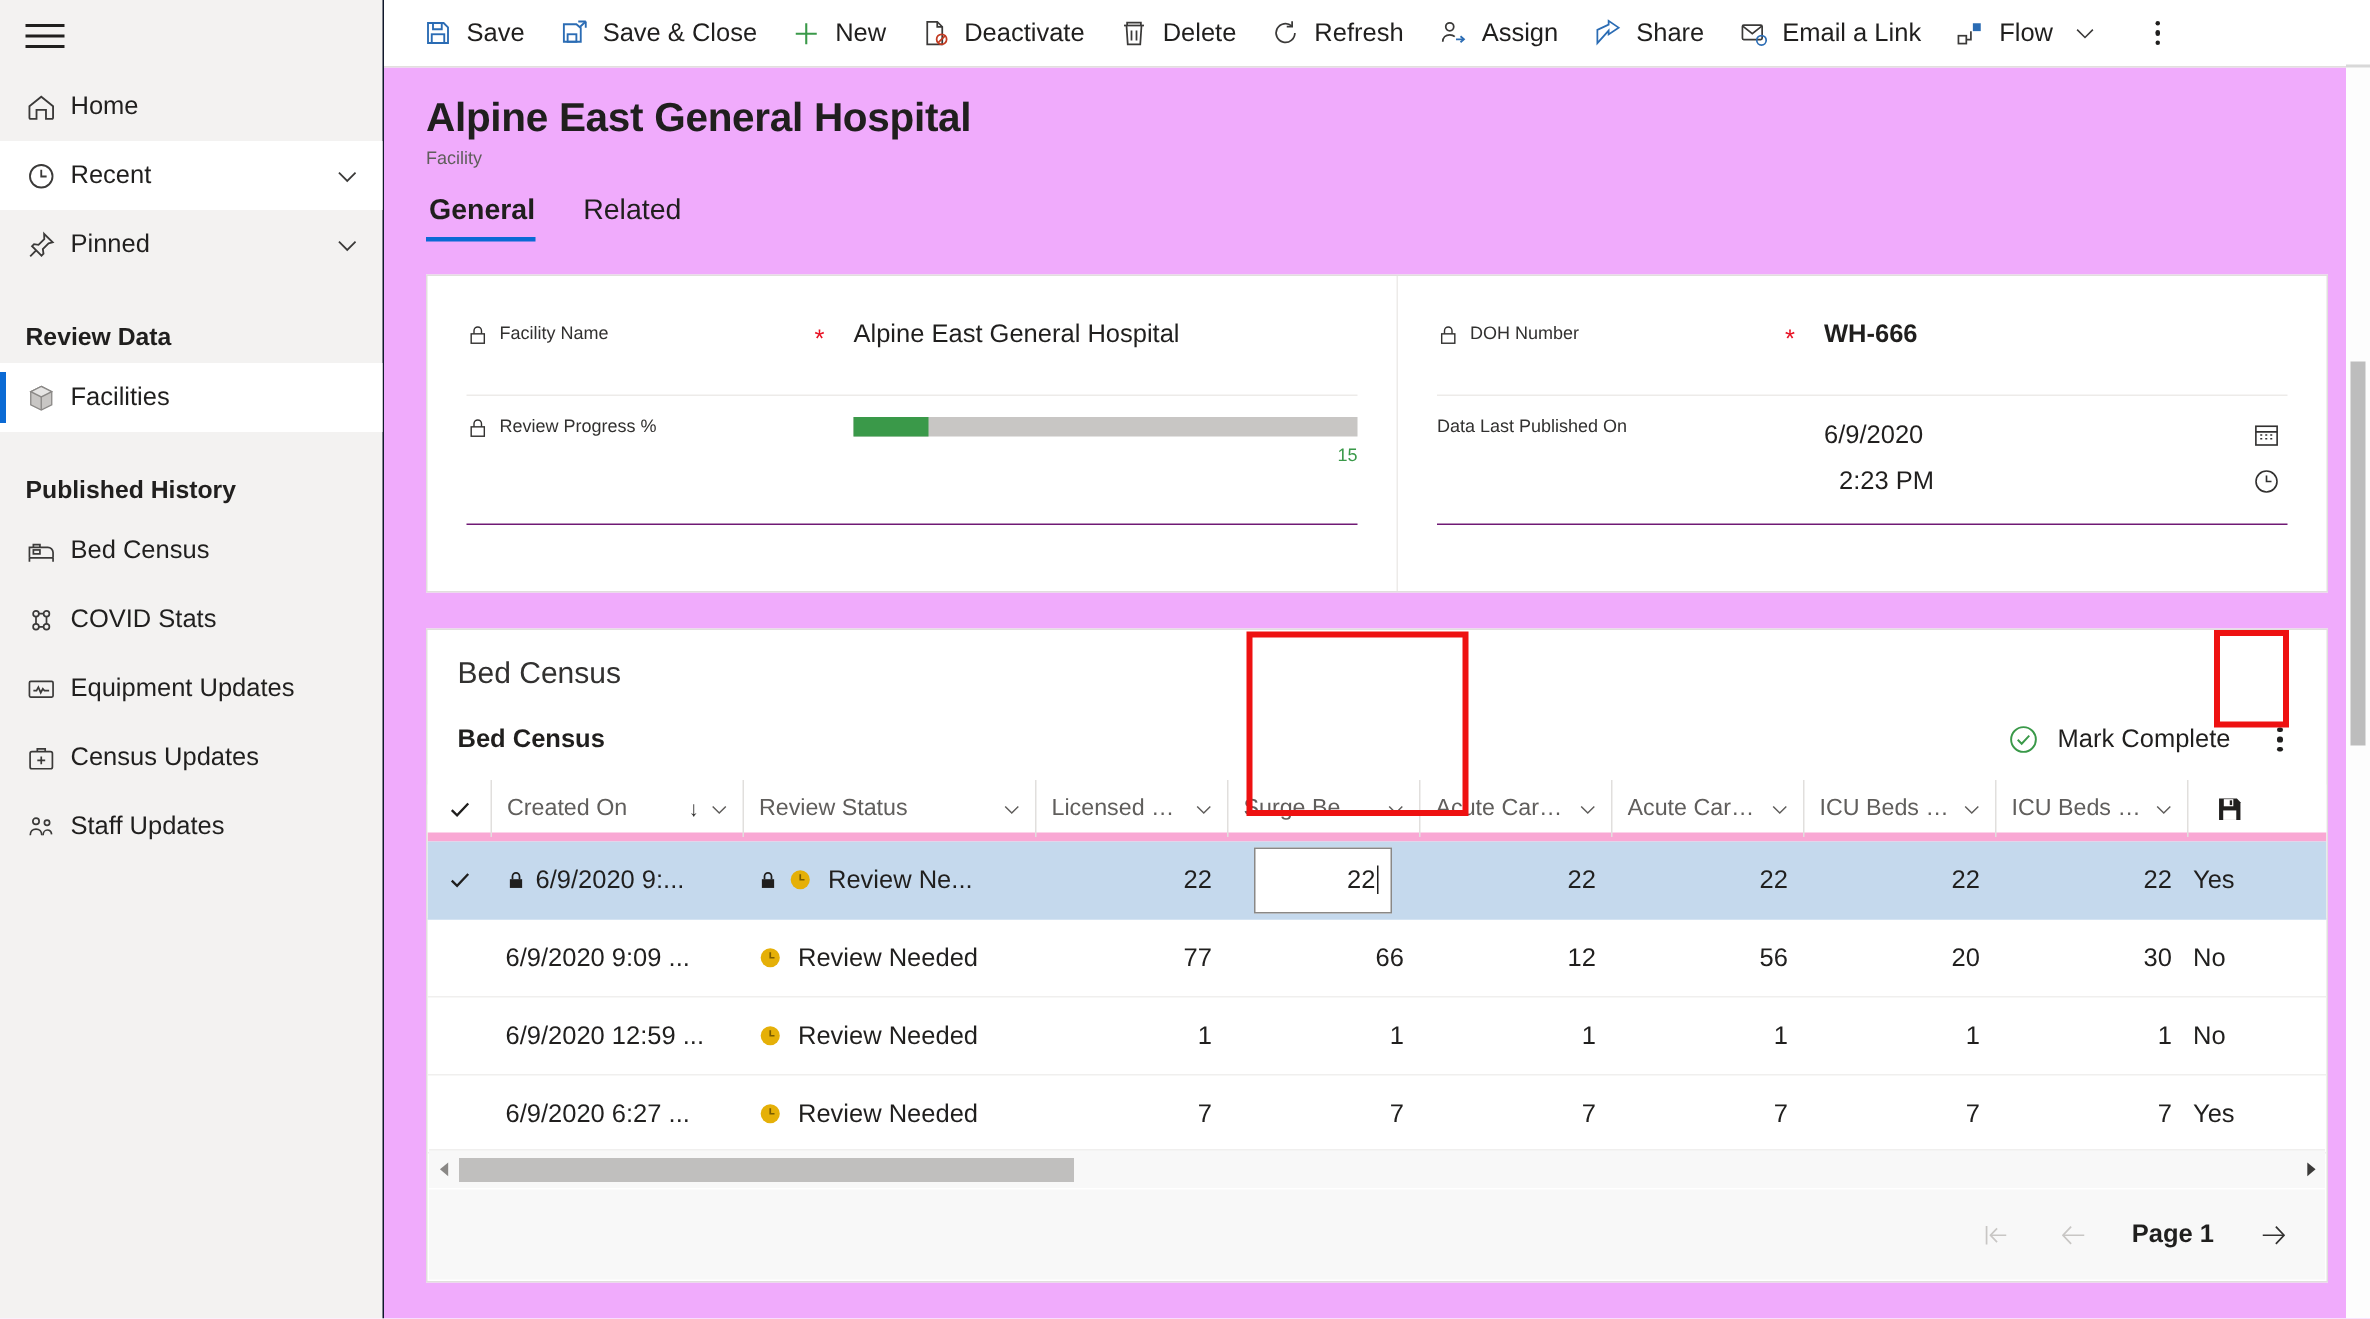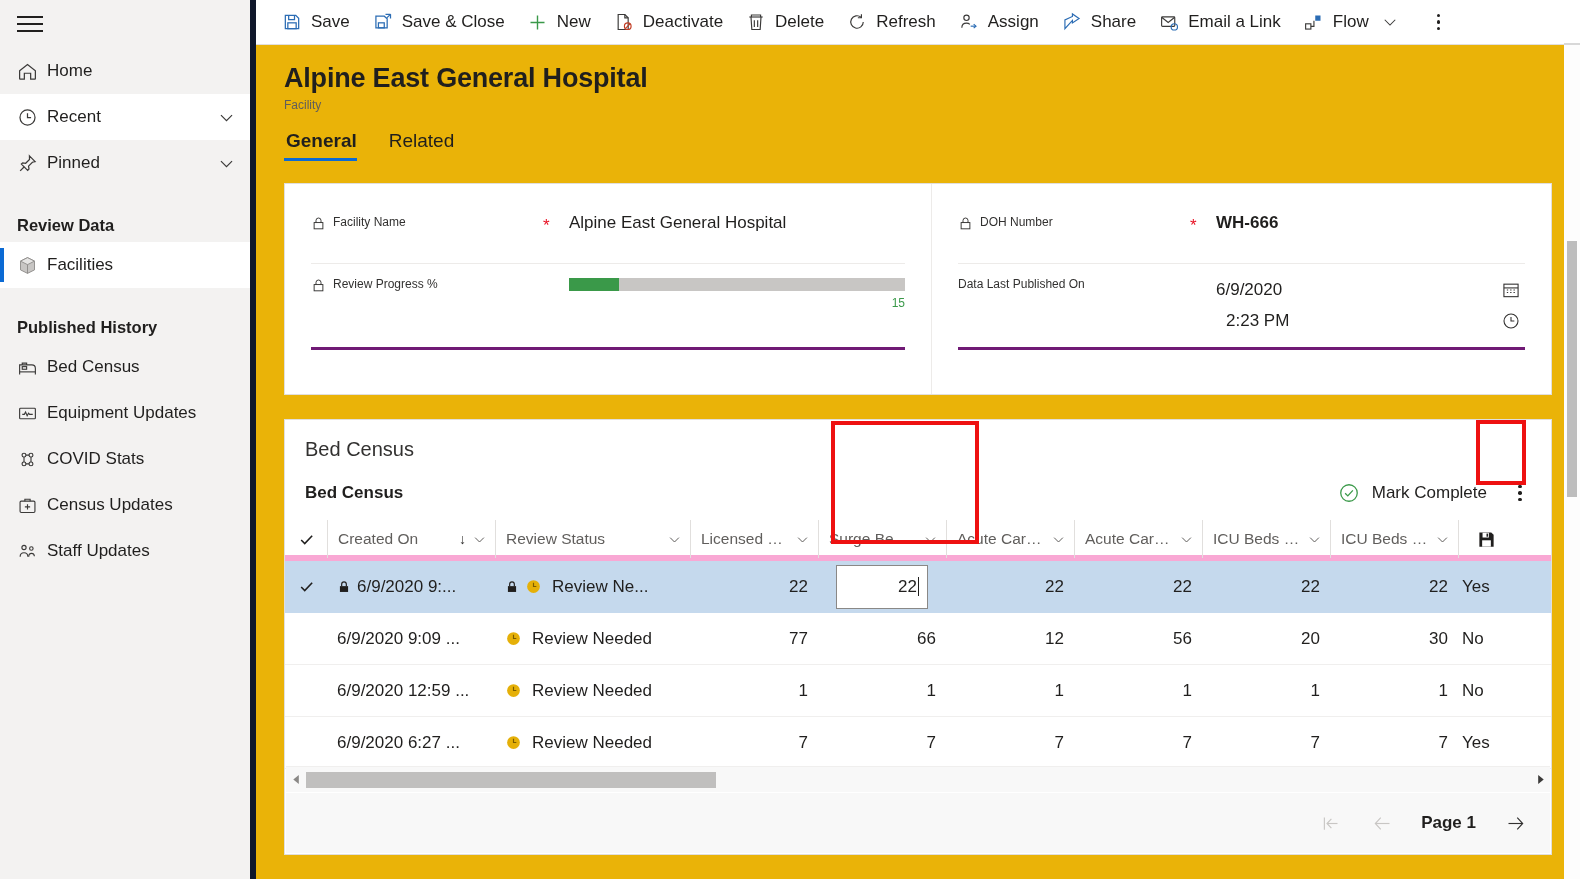--- a/index.html
+++ b/index.html
@@ -17,21 +17,21 @@
     display: flex;
     background: #ffffff;
   }
 
   
   .sidebar {
     width: 256px;
     min-width: 256px;
     height: 879px;
     background: #f3f2f1;
-    border-right: 6px solid #0f172a;
+    border-right: 1px solid #0f172a;
     position: relative;
   }
   .hamburger {
     height: 48px;
     display: flex;
     align-items: center;
     padding-left: 17px;
     cursor: pointer;
   }
   .hamburger .bars { width: 26px; }
@@ -87,21 +87,21 @@
     align-items: center;
     margin-top: 22px;
   }
 
   
   .main {
     flex: 1;
     height: 879px;
     position: relative;
     overflow: hidden;
-    background: #eab308;
+    background: #f0abfc;
   }
 
   
   .cmdbar {
     height: 45px;
     display: flex;
     align-items: center;
     border-bottom: 1px solid #e1dfdd;
     padding-left: 14px;
     background: #ffffff;
@@ -191,21 +191,21 @@
     padding: 18px 26px 10px 26px;
   }
   .form-col.left { border-right: 1px solid #edebe9; }
   .frow {
     display: flex;
     align-items: flex-start;
     min-height: 62px;
     border-bottom: 1px solid #edebe9;
     padding-top: 6px;
   }
-  .frow.nb { border-bottom: 3px solid #701a75; }
+  .frow.nb { border-bottom: 1px solid #701a75; }
   .flabel {
     width: 232px;
     min-width: 232px;
     font-size: 12px;
     color: #323130;
     display: flex;
     align-items: flex-start;
     padding-top: 6px;
     line-height: 1.35;
   }
@@ -546,38 +546,38 @@
           <path d="M6 9V7h5v2"></path>
             <rect x="6" y="11" width="5" height="3"></rect>
         </svg>
       </span>
       <span class="nav-label">Bed Census</span>
     </div>
 
     <div class="nav-item">
       <span class="nav-ico">
         <svg width="21" height="21" viewBox="0 0 24 24" fill="none" stroke="#3b3a39" stroke-width="1.3">
-          <rect x="3" y="6" width="18" height="12" rx="1"></rect>
-          <path d="M6 13h2.4l1.4-2.6 1.8 4.2 1.6-3 1.2 1.4H18"></path>
-        </svg>
-      </span>
-      <span class="nav-label">Equipment Updates</span>
-    </div>
-
-    <div class="nav-item">
-      <span class="nav-ico">
-        <svg width="21" height="21" viewBox="0 0 24 24" fill="none" stroke="#3b3a39" stroke-width="1.3">
           <circle cx="8" cy="7" r="2.2"></circle>
             <circle cx="16" cy="7" r="2.2"></circle>
           <circle cx="8" cy="17" r="2.2"></circle>
             <circle cx="16" cy="17" r="2.2"></circle>
           <path d="M8 9.2v5.6M16 9.2v5.6M10.2 7h3.6M10.2 17h3.6"></path>
         </svg>
       </span>
       <span class="nav-label">COVID Stats</span>
+    </div>
+
+    <div class="nav-item">
+      <span class="nav-ico">
+        <svg width="21" height="21" viewBox="0 0 24 24" fill="none" stroke="#3b3a39" stroke-width="1.3">
+          <rect x="3" y="6" width="18" height="12" rx="1"></rect>
+          <path d="M6 13h2.4l1.4-2.6 1.8 4.2 1.6-3 1.2 1.4H18"></path>
+        </svg>
+      </span>
+      <span class="nav-label">Equipment Updates</span>
     </div>
 
     <div class="nav-item">
       <span class="nav-ico">
         <svg width="21" height="21" viewBox="0 0 24 24" fill="none" stroke="#3b3a39" stroke-width="1.3">
           <rect x="3.5" y="7" width="17" height="13" rx="1.4"></rect>
           <path d="M9 7V4.8h6V7"></path>
             <path d="M12 10.6v6M9 13.6h6"></path>
         </svg>
       </span>

